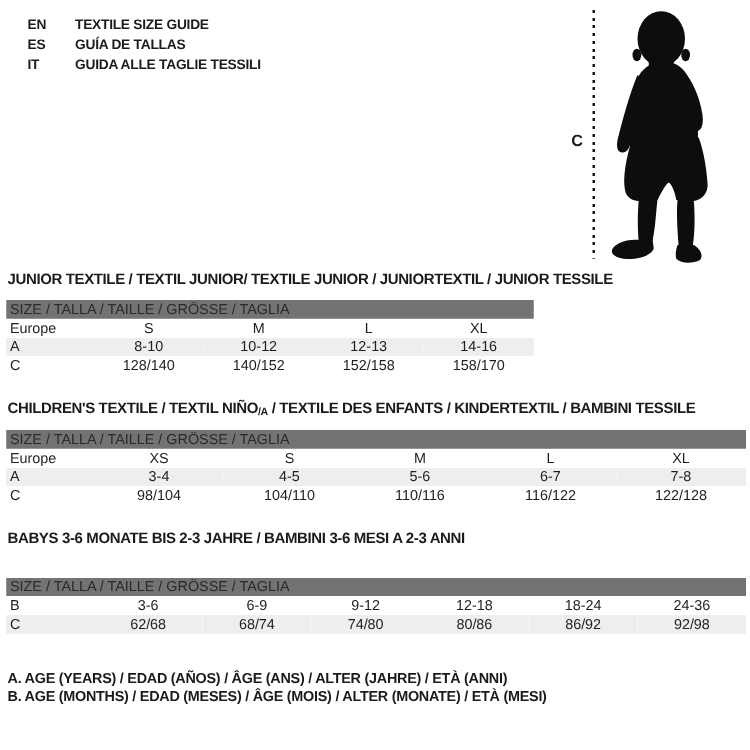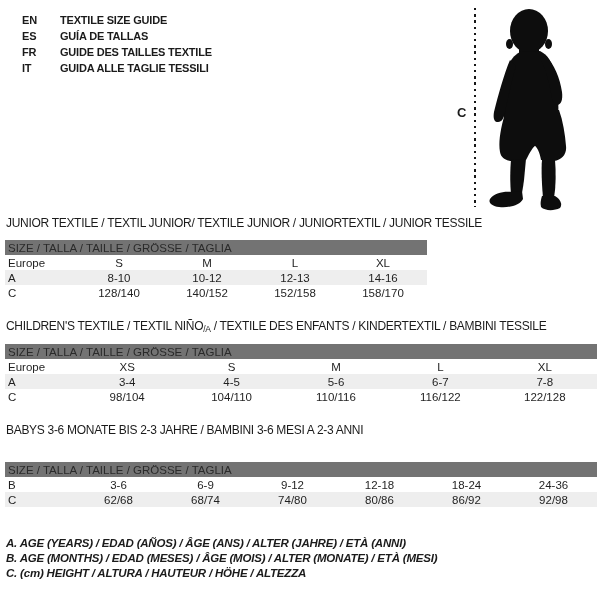--- a/index.html
+++ b/index.html
@@ -17,58 +17,54 @@
   .lang-code { width:38px; }
 
   
   .baby-svg { position:absolute; left:480px; top:0; width:120px; height:215px; }
   .measure-line { position:absolute; left:474px; top:8px; width:2px; height:199px;
     background:repeating-linear-gradient(to bottom, #161616 0 2.4px, transparent 2.4px 6.2px); }
   .measure-label { position:absolute; left:457px; top:105px;
     font-weight:bold; font-size:13px; }
 
   
-  .tbl-title { position:absolute; margin:0; font-weight:normal; font-size:12px;
+  .tbl-title { position:absolute; margin:0; font-weight:bold; font-size:12px;
     letter-spacing:-0.3px; white-space:nowrap; }
   .tbl-title .sub { font-size:8.5px; vertical-align:-2px; }
   .tbl-title.two-line { line-height:15px; }
 
   
   table.size-table { position:absolute; border-collapse:collapse; table-layout:fixed;
     font-size:11.5px; color:#1f1f1f; }
   table.size-table td { padding:0; height:15px; text-align:center; overflow:hidden;
     white-space:nowrap; }
   table.size-table td.rowlabel { text-align:left; padding-left:3px; }
   table.size-table tr.band td { background:#737373; height:15px; text-align:left;
     padding-left:3px; color:#2a2a2a; }
   table.size-table tr.stripe td { background:#eeeeee; }
   .t1 { left:5px; top:240px; width:422px; }
   .t2 { left:5px; top:344px; width:592px; }
   .t3 { left:5px; top:462px; width:592px; }
 
   
-  .footnotes { position:absolute; left:6px; top:536px;font-style:italic; }
+  .footnotes { position:absolute; left:6px; top:536px; }
   .footnote { font-weight:bold; font-size:11.5px; letter-spacing:-0.2px;
     line-height:15px; white-space:nowrap; }
 </style>
 </head>
 <body>
 
 <div class="langs">
   <div class="lang-row">
     <span class="lang-code">EN</span>
     <span class="lang-label">TEXTILE SIZE GUIDE</span>
   </div>
   <div class="lang-row">
     <span class="lang-code">ES</span>
     <span class="lang-label">GUÍA DE TALLAS</span>
-  </div>
-  <div class="lang-row">
-    <span class="lang-code">FR</span>
-    <span class="lang-label">GUIDE DES TAILLES TEXTILE</span>
   </div>
   <div class="lang-row">
     <span class="lang-code">IT</span>
     <span class="lang-label">GUIDA ALLE TAGLIE TESSILI</span>
   </div>
 </div>
 
 <div class="measure-line"></div>
 <span class="measure-label">C</span>
 
@@ -206,14 +202,13 @@
     <td>80/86</td>
     <td>86/92</td>
     <td>92/98</td>
   </tr>
 </tbody>
   </table>
 
 <div class="footnotes">
   <div class="footnote">A. AGE (YEARS) / EDAD (AÑOS) / ÂGE (ANS) / ALTER (JAHRE) / ETÀ (ANNI)</div>
   <div class="footnote">B. AGE (MONTHS) / EDAD (MESES) / ÂGE (MOIS) / ALTER (MONATE) / ETÀ (MESI)</div>
-  <div class="footnote">C. (cm) HEIGHT / ALTURA / HAUTEUR / HÖHE / ALTEZZA</div>
 </div>
 
 </body></html>

